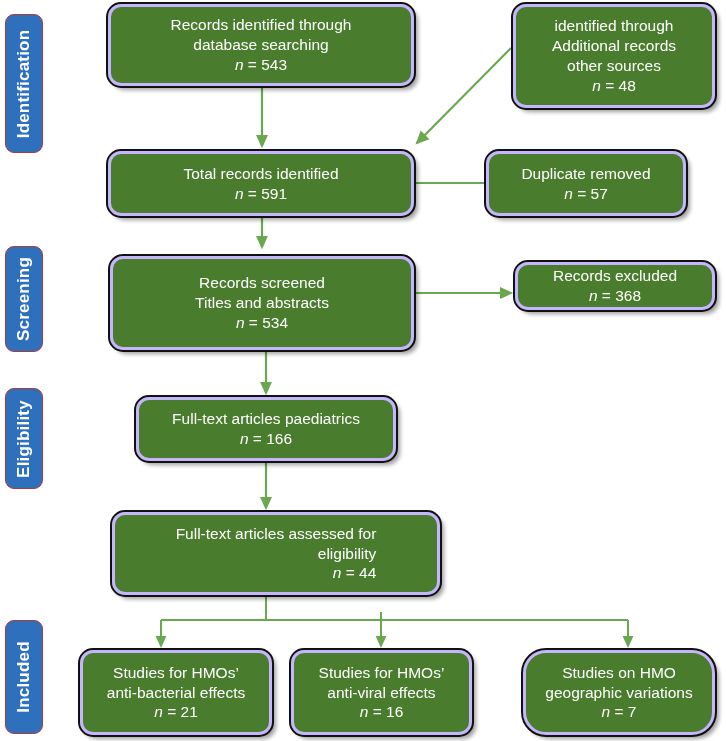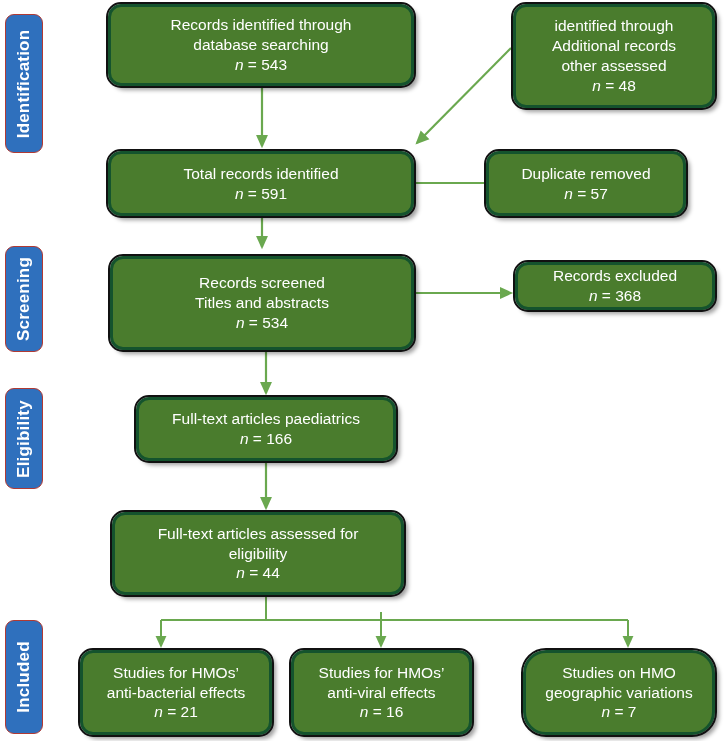--- a/index.html
+++ b/index.html
@@ -47,21 +47,21 @@
     font-size: 17px;
     letter-spacing: 0.2px;
     font-family: "Liberation Sans", sans-serif;
   }
 
   
   .node {
     position: absolute;
     box-sizing: border-box;
     background: #4a7c2d;
-    border: 3px solid #14532d;
+    border: 3px solid #c4b5fd;
     border-radius: 13px;
     outline: 2px solid #111111;
     outline-offset: 0px;
     box-shadow: 4px 4px 4px rgba(0,0,0,0.38);
     display: flex;
     align-items: center;
     justify-content: center;
     text-align: center;
     padding: 4px 8px;
   }
@@ -136,21 +136,21 @@
       <span class="nline">Records identified through</span>
       <span class="nline">database searching</span>
       <span class="nval"><i>n</i><span> = 543</span></span>
     </div>
   </div>
 
   <div class="node" style="left:513px; top:4px; width:202px; height:104px;">
     <div class="node-text">
       <span class="nline">identified through</span>
       <span class="nline">Additional records</span>
-      <span class="nline">other assessed</span>
+      <span class="nline">other sources</span>
       <span class="nval"><i>n</i><span> = 48</span></span>
     </div>
   </div>
 
   <div class="node" style="left:108px; top:151px; width:306px; height:65px;">
     <div class="node-text">
       <span class="nline">Total records identified</span>
       <span class="nval"><i>n</i><span> = 591</span></span>
     </div>
   </div>
@@ -177,21 +177,21 @@
     </div>
   </div>
 
   <div class="node" style="left:112px; top:397px; width:260px; height:64px;margin-left:24px;">
     <div class="node-text">
       <span class="nline">Full-text articles paediatrics</span>
       <span class="nval"><i>n</i><span> = 166</span></span>
     </div>
   </div>
 
-  <div class="node" style="left:112px; top:512px; width:292px; height:83px;">
+  <div class="node" style="left:112px; top:512px; width:328px; height:83px;text-align:right;">
     <div class="node-text">
       <span class="nline">Full-text articles assessed for</span>
       <span class="nline">eligibility</span>
       <span class="nval"><i>n</i><span> = 44</span></span>
     </div>
   </div>
 
   <div class="node" style="left:80px; top:650px; width:192px; height:85px;">
     <div class="node-text">
       <span class="nline">Studies for HMOs’</span>

